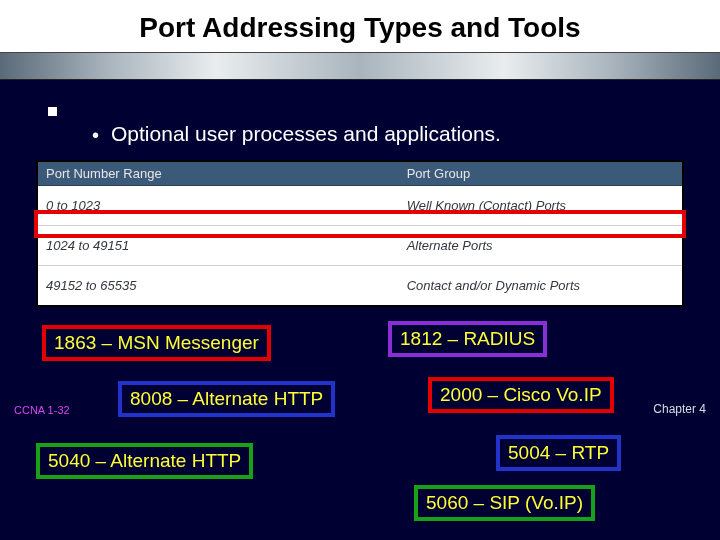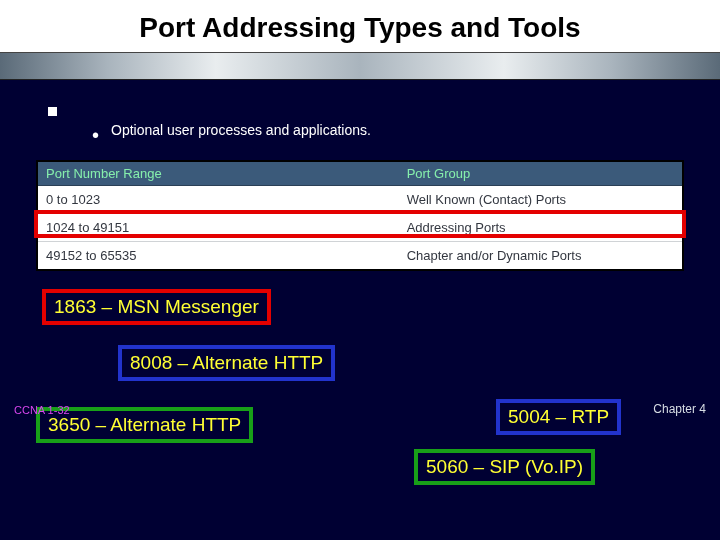--- a/index.html
+++ b/index.html
@@ -40,42 +40,43 @@
     font-size: 21px;
   }
   .b1 { display: flex; align-items: flex-start; gap: 14px; }
   .dot1 {
     width: 9px; height: 9px; background: #fff; border-radius: 0;
     margin-top: 9px; flex: 0 0 auto;
   }
   .b1-text { text-decoration: underline; font-weight: normal; }
   .b2 { display: flex; align-items: flex-start; gap: 12px; margin-left: 44px; margin-top: 6px; }
   .dot2 { font-size: 20px; line-height: 26px; }
-  .b2-text { font-size: 14px; }
+  .b2-text { font-size: 21px; }
 
   .table-wrap {
     margin: 12px 36px 0 36px;
     border: 2px solid #000;
     background: #fff;
     color: #000;
     position: relative;
   }
   table { border-collapse: collapse; width: 100%; font-size: 13px; }
   th {
     background: #3b5a7a;
-    color: #86efac;
+    color: #e5e5e5;
     font-weight: normal;
     text-align: left;
     padding: 4px 8px;
     border-bottom: 1px solid #2a3f55;
   }
   td {
-    padding: 6px 8px;
+    padding: 12px 8px;
     border-bottom: 1px solid #d0d3d6;
     color: #333740;
+    font-style: italic;
   }
   tr:last-child td { border-bottom: none; }
   th.col1, td.col1 { width: 56%; }
 
   .red-highlight {
     position: absolute;
     left: -4px; right: -4px;
     top: 48px; height: 28px;
     border: 4px solid #e40000;
     pointer-events: none;
@@ -132,35 +133,37 @@
           <th>Port Group</th>
         </tr>
       </thead>
       <tbody>
         <tr>
           <td class="col1">0 to 1023</td>
           <td>Well Known (Contact) Ports</td>
         </tr>
         <tr>
           <td class="col1">1024 to 49151</td>
-          <td>Addressing Ports</td>
+          <td>Alternate Ports</td>
         </tr>
         <tr>
           <td class="col1">49152 to 65535</td>
-          <td>Chapter and/or Dynamic Ports</td>
+          <td>Contact and/or Dynamic Ports</td>
         </tr>
       </tbody>
     </table>
     <div class="red-highlight"></div>
   </div>
 
   <div class="tags">
     <div class="tag red" style="left:42px;  top:0px;">1863 – MSN Messenger</div>
+    <div class="tag purple" style="left:388px; top:-4px;">1812 – RADIUS</div>
     <div class="tag blue" style="left:118px; top:56px;">8008 – Alternate HTTP</div>
-    <div class="tag green" style="left:36px;  top:118px;">3650 – Alternate HTTP</div>
+    <div class="tag red" style="left:428px; top:52px;">2000 – Cisco Vo.IP</div>
+    <div class="tag green" style="left:36px;  top:118px;">5040 – Alternate HTTP</div>
     <div class="tag blue" style="left:496px; top:110px;">5004 – RTP</div>
     <div class="tag green" style="left:414px; top:160px;">5060 – SIP (Vo.IP)</div>
   </div>
 
   <div class="footer-left">CCNA 1-32</div>
   <div class="footer-right">Chapter 4</div>
 
 </div>
 
 </body></html>

